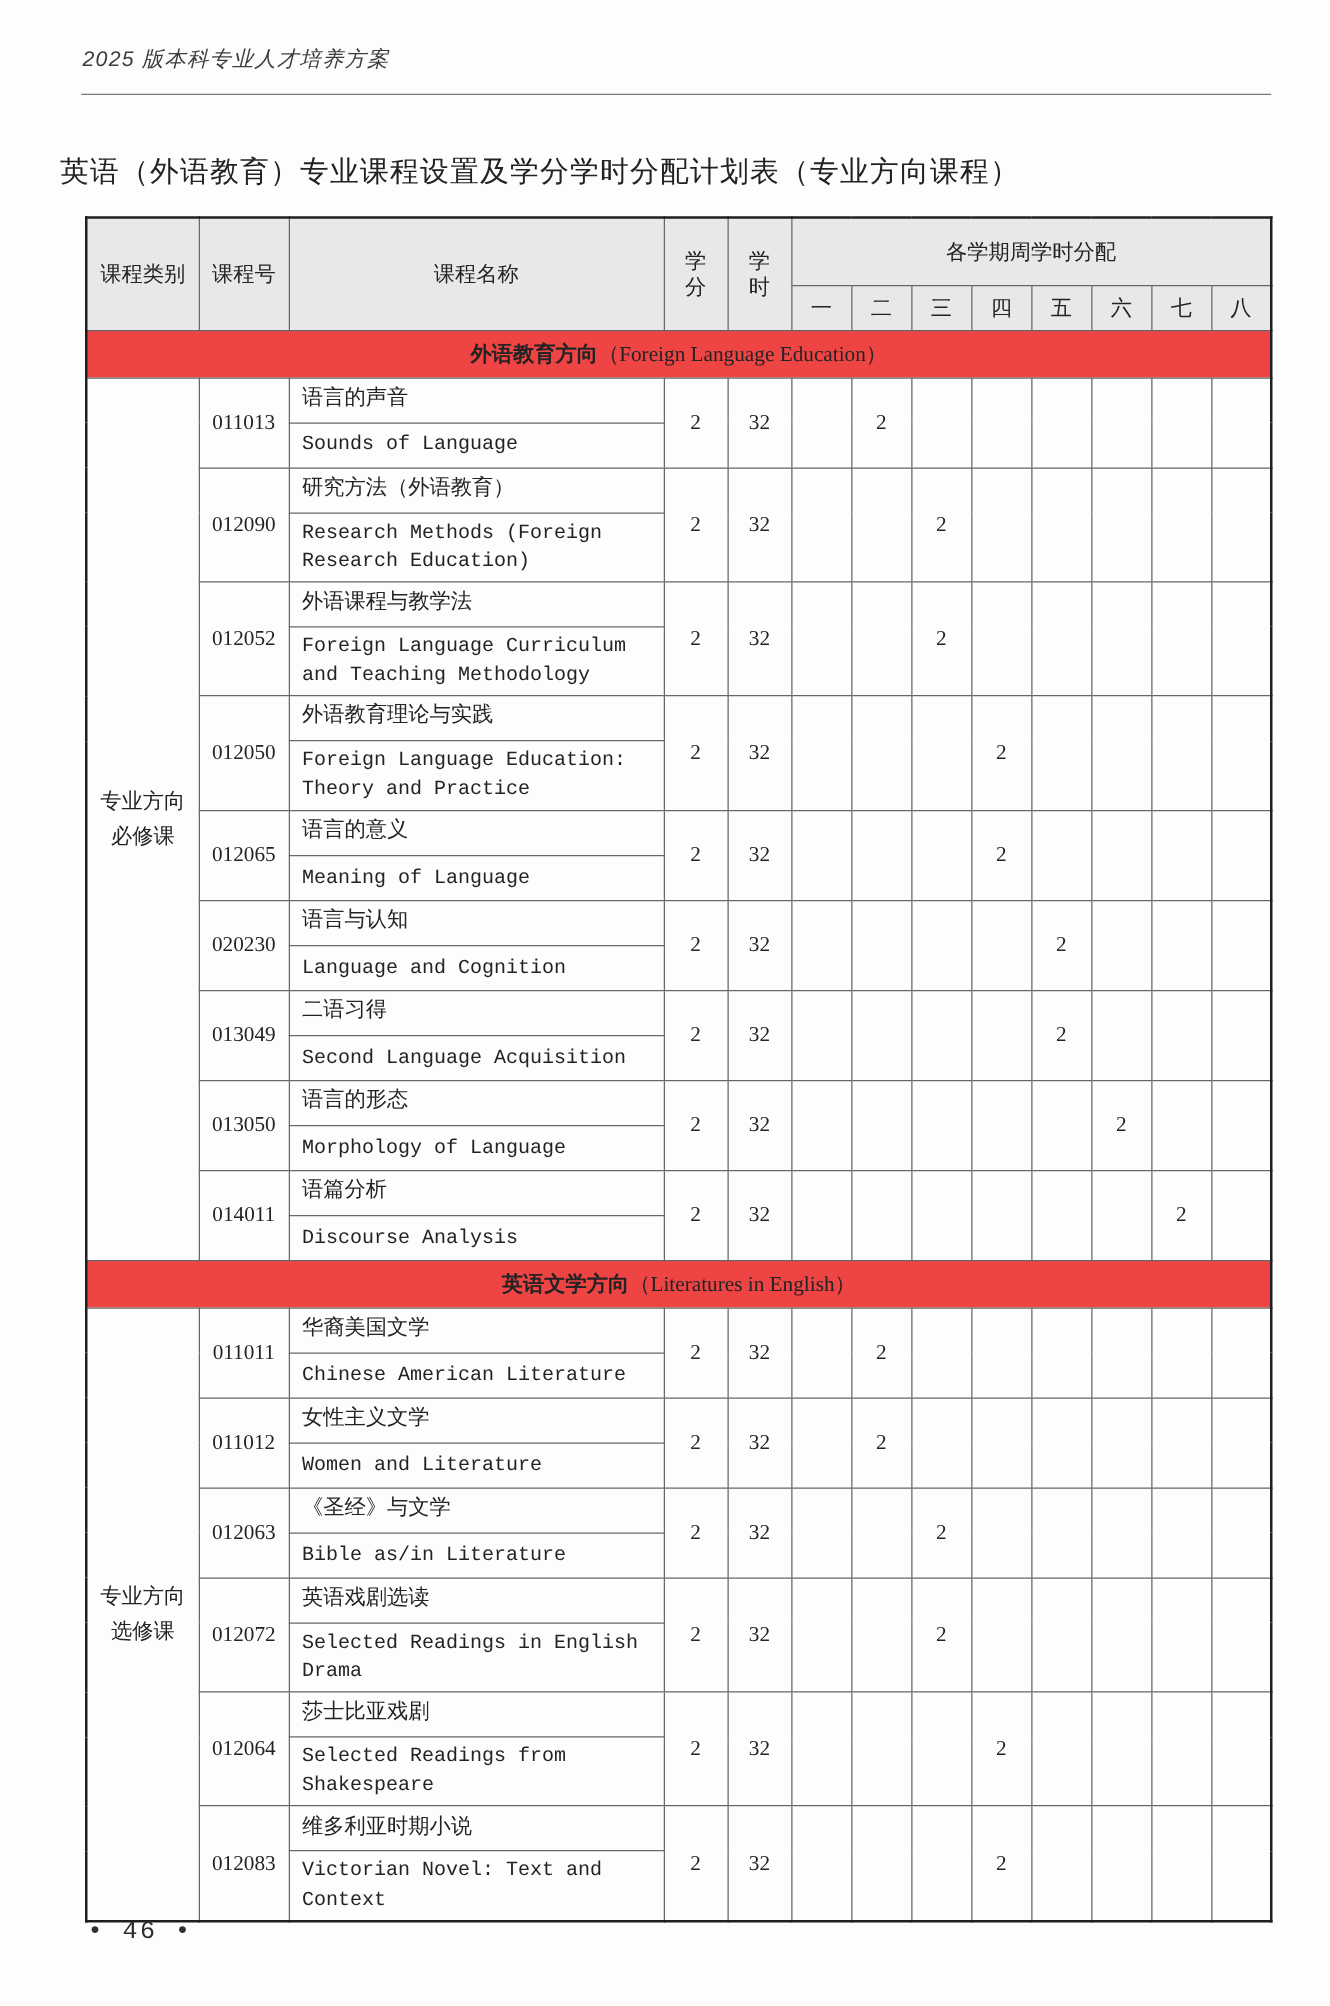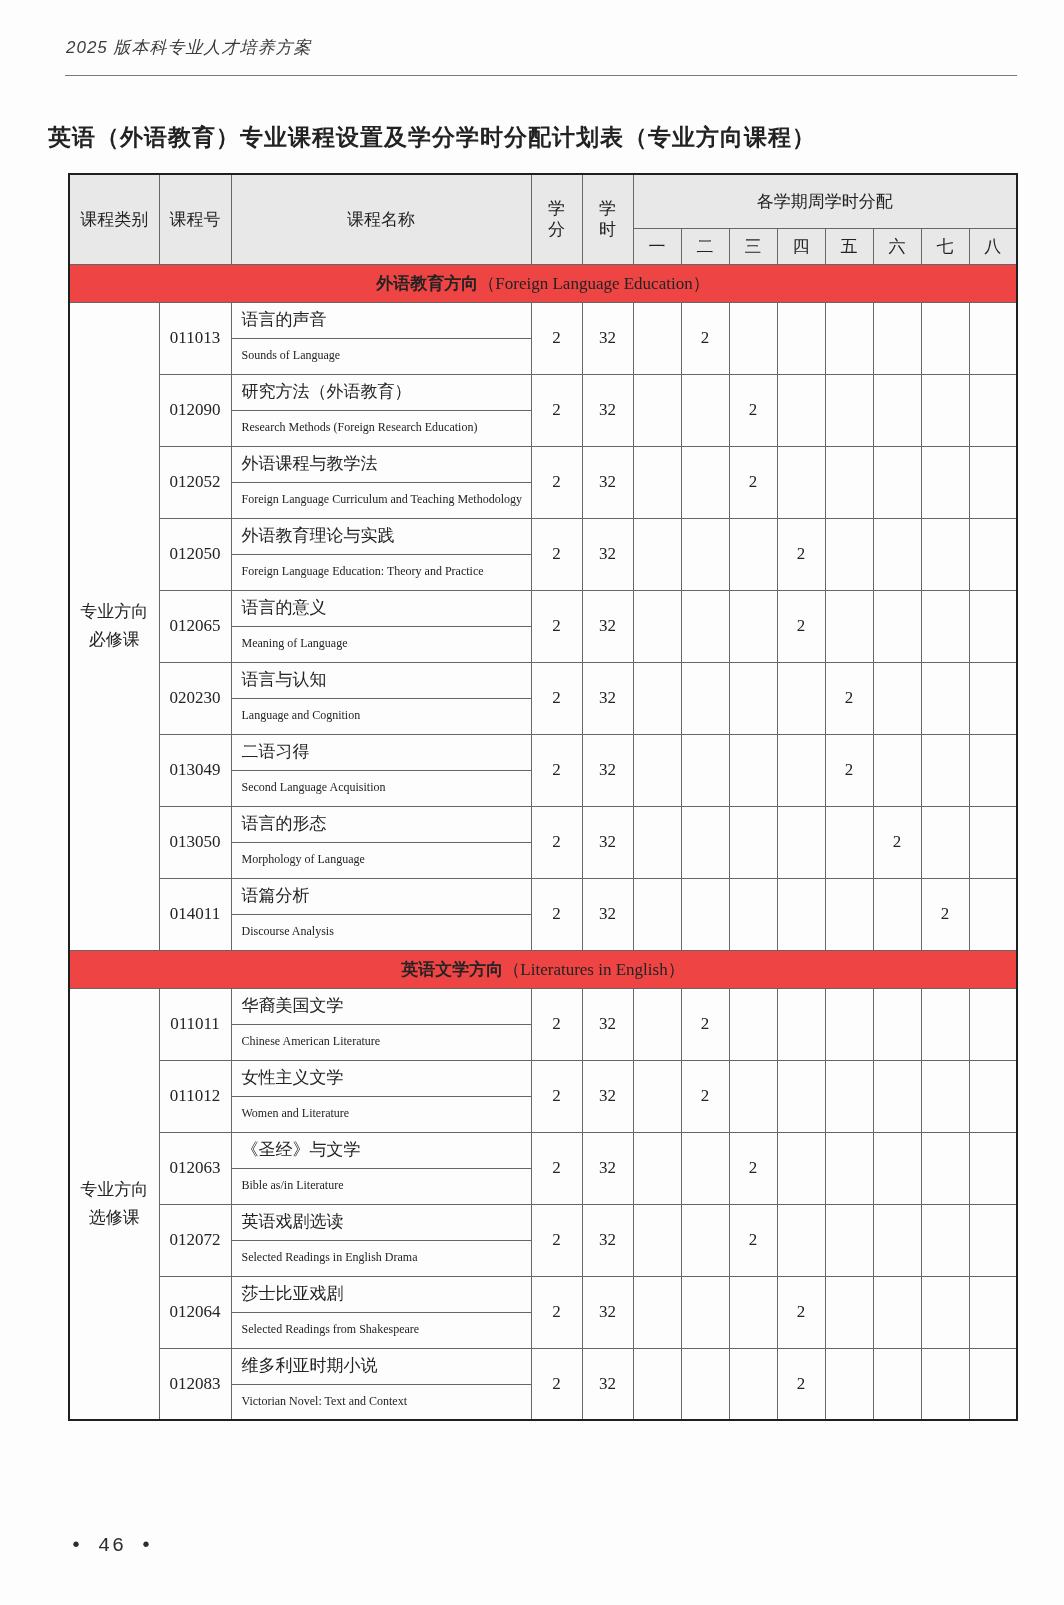--- a/index.html
+++ b/index.html
@@ -24,21 +24,21 @@
     font-size:17px;color:#3c3c3c;letter-spacing:1px;font-style:italic;
   }
   .header-rule{
     position:absolute;left:65px;top:75px;width:952px;height:0;
     border-top:1.5px solid #7a7a7a;
   }
   .doc-title{
     position:absolute;left:0;top:122px;width:864px;
     text-align:center;
     font-family:"Liberation Sans","DejaVu Sans",sans-serif;
-    font-weight:bold;font-size:23px;color:#222;letter-spacing:1px;
+    font-weight:normal;font-size:23px;color:#222;letter-spacing:1px;
   }
   table.curriculum{
     position:absolute;left:68px;top:173px;
     width:949px;
     border-collapse:collapse;
     table-layout:fixed;
     border:2px solid var(--border-dark);
     font-size:17px;
   }
   td{
@@ -60,23 +60,24 @@
   .section-en{font-weight:normal;}
   .cn-row{height:36px;}
   .en-row{height:36px;}
   .cat-cell{font-size:17px;line-height:1.65;}
   .cat-line{display:block;}
   .code-cell{font-size:17px;}
   .name-cn-cell,.name-en-cell{
     text-align:left;
     padding:4px 8px 4px 10px;
     line-height:1.45;
+    font-family:Liberation Mono, monospace;
   }
   .name-cn-cell{font-size:17px;}
-  .name-en-cell{font-size:12px;}
+  .name-en-cell{font-size:16px;}
   .num-cell{font-size:17px;}
   .page-number{
     position:absolute;left:70px;top:1534px;
     font-size:20px;color:#2d2d2d;letter-spacing:2px;font-family:Liberation Mono, monospace;
   }
 </style>
 </head>
 <body>
 
 <div class="page">

